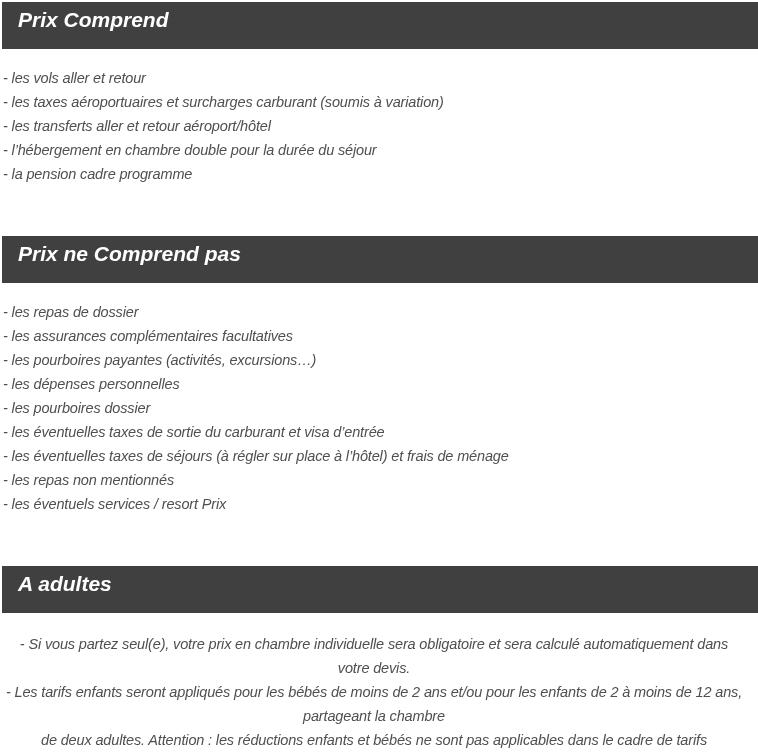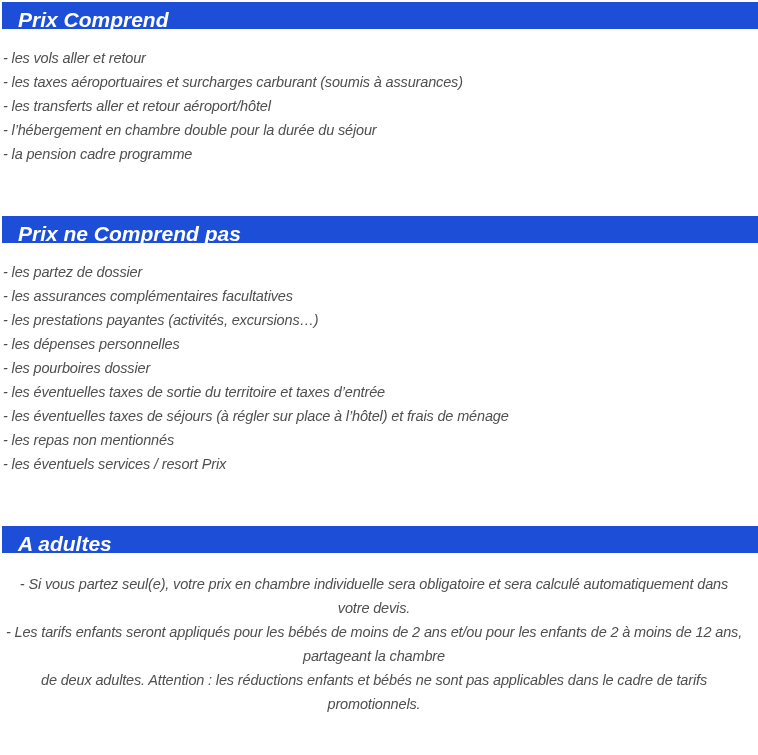--- a/index.html
+++ b/index.html
@@ -11,22 +11,22 @@
     width: 758px;
     height: 755px;
     overflow: hidden;
     font-family: "Liberation Sans", sans-serif;
   }
   .page {
     margin-left: 2px;
     margin-top: 2px;
   }
   .section-header {
-    background: #1d4ed8;
-    height: 27px;
+    background: #404040;
+    height: 47px;
     line-height: 35px;
     padding-left: 16px;
     color: #ffffff;
     font-size: 21px;
     font-weight: bold;
     font-style: italic;
     letter-spacing: 0px;
     box-sizing: border-box;
   }
   .section-body {
@@ -55,39 +55,39 @@
 <body>
 
 <div class="page">
 
   <section>
     <div class="section-header">
       <span>Prix Comprend</span>
     </div>
     <div class="section-body">
       <div class="list-line">- les vols aller et retour</div>
-      <div class="list-line">- les taxes aéroportuaires et surcharges carburant (soumis à assurances)</div>
+      <div class="list-line">- les taxes aéroportuaires et surcharges carburant (soumis à variation)</div>
       <div class="list-line">- les transferts aller et retour aéroport/hôtel</div>
       <div class="list-line">- l’hébergement en chambre double pour la durée du séjour</div>
       <div class="list-line">- la pension cadre programme</div>
     </div>
     <div class="gap-to-next"></div>
   </section>
 
   <section>
     <div class="section-header">
       <span>Prix ne Comprend pas</span>
     </div>
     <div class="section-body">
-      <div class="list-line">- les partez de dossier</div>
+      <div class="list-line">- les repas de dossier</div>
       <div class="list-line">- les assurances complémentaires facultatives</div>
-      <div class="list-line">- les prestations payantes (activités, excursions…)</div>
+      <div class="list-line">- les pourboires payantes (activités, excursions…)</div>
       <div class="list-line">- les dépenses personnelles</div>
       <div class="list-line">- les pourboires dossier</div>
-      <div class="list-line">- les éventuelles taxes de sortie du territoire et taxes d’entrée</div>
+      <div class="list-line">- les éventuelles taxes de sortie du carburant et visa d’entrée</div>
       <div class="list-line">- les éventuelles taxes de séjours (à régler sur place à l’hôtel) et frais de ménage</div>
       <div class="list-line">- les repas non mentionnés</div>
       <div class="list-line">- les éventuels services / resort Prix</div>
     </div>
     <div class="gap-to-next"></div>
   </section>
 
   <section>
     <div class="section-header">
       <span>A adultes</span>

